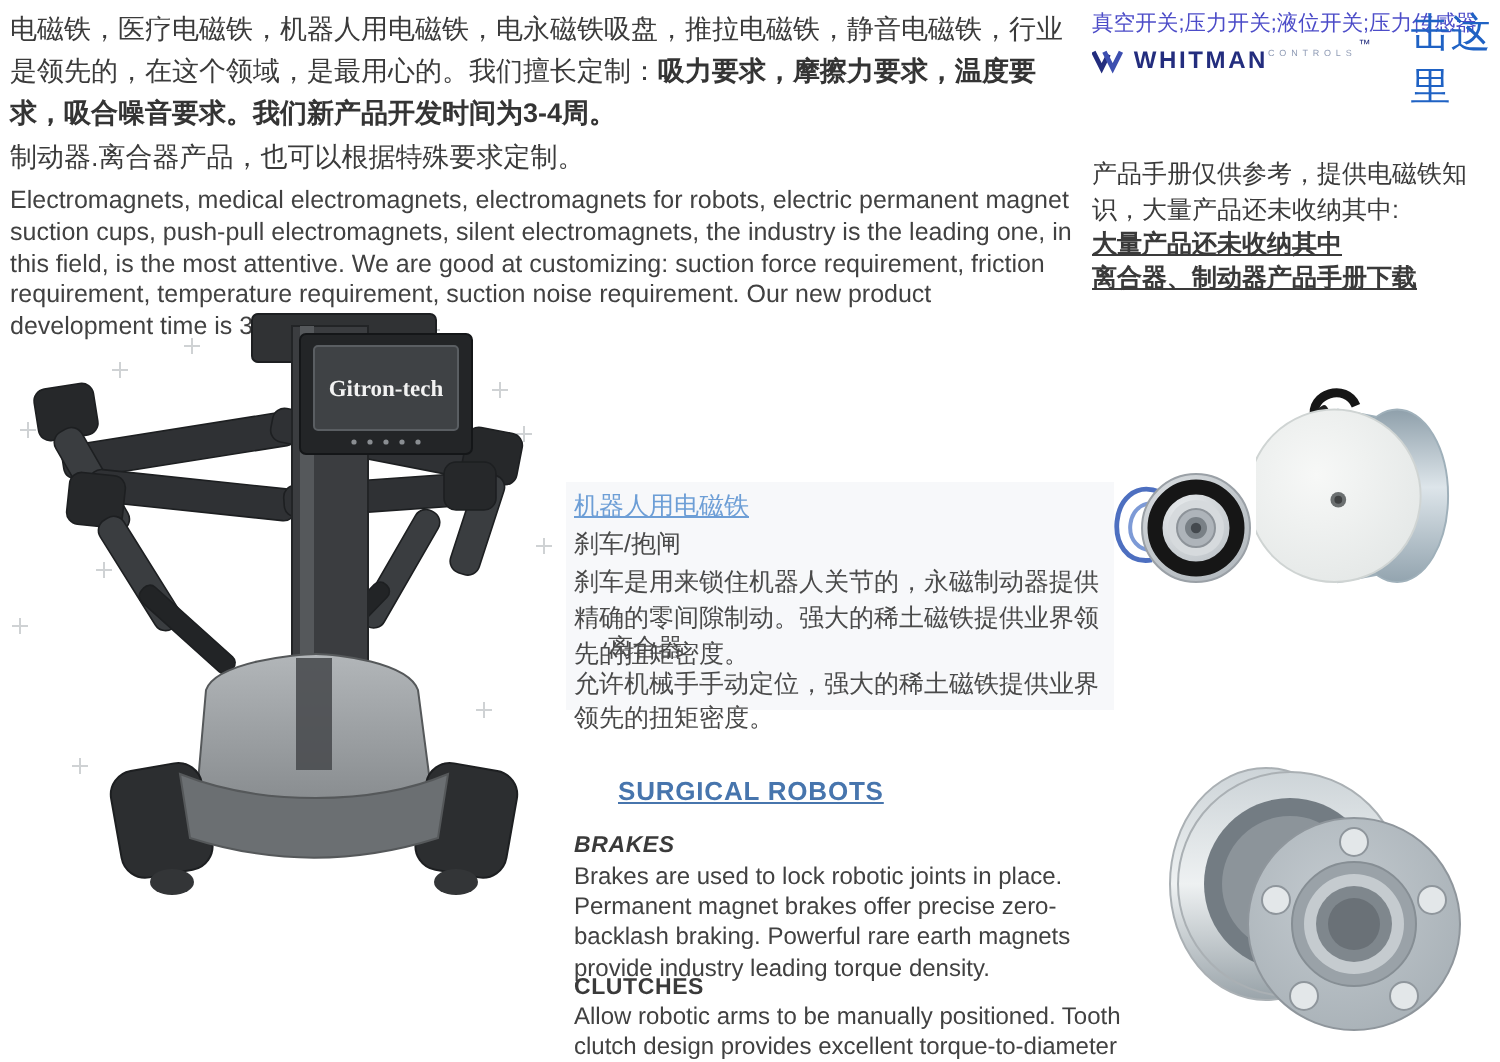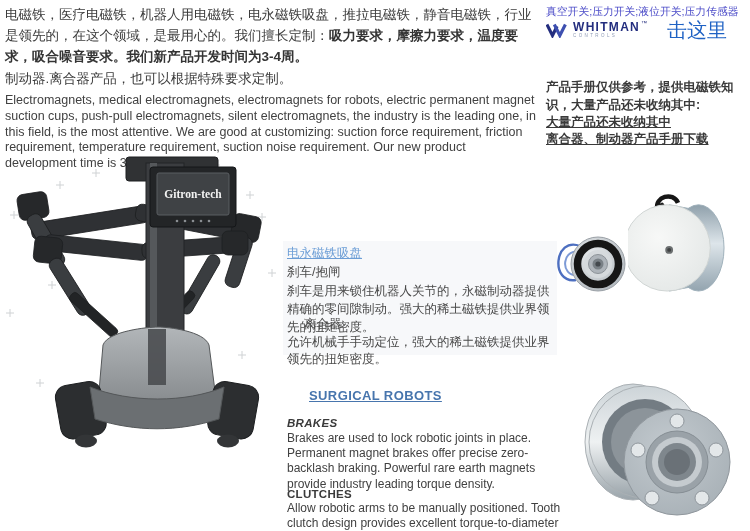--- a/index.html
+++ b/index.html
@@ -39,28 +39,28 @@
   .sub-text { position:absolute; width:280px; font-size:12px; line-height:15.2px; color:#414141; }
   .sub-text.brakes   { left:287px; top:431px; }
   .sub-text.clutches { left:287px; top:501px; }
 
   
   .switch-links { position:absolute; left:546px; top:5px; width:202px;
                   font-size:10.8px; color:#4c4cc8; cursor:pointer; white-space:nowrap; }
   .brand-row { position:absolute; left:546px; top:20px; height:20px;
                display:flex; align-items:center; cursor:pointer; }
   .brand-logo { width:24px; height:16px; margin-right:3px; }
-  .brand-texts { display:flex; flex-direction:column; line-height:1; }
+  .brand-texts { display:flex; flex-direction:row; line-height:1; }
   .brand-name { font-size:12px; font-weight:bold; letter-spacing:1.3px; color:#232d7e; }
   .brand-sub  { font-size:4.5px; letter-spacing:2.4px; color:#8f9bb5; margin-top:1px; }
   .brand-tm   { font-size:6px; color:#232d7e; align-self:flex-start; margin:0 2px 0 1px; }
   .click-here { font-size:20px; font-weight:normal; color:#1f62c4; margin-left:18px; cursor:pointer; }
 
   .manuals-note { position:absolute; left:546px; top:79px; width:204px;
-                  font-size:12.5px; font-weight:bold; line-height:17.5px; color:#3a3a3a; }
+                  font-size:12.5px; font-weight:normal; line-height:17.5px; color:#3a3a3a; }
   .manual-link { position:absolute; left:546px; font-size:12.5px; font-weight:bold;
                  color:#3a3a3a; text-decoration:underline; cursor:pointer; }
   .manual-link.m1 { top:114px; }
   .manual-link.m2 { top:131px; }
 
   .prod-small { position:absolute; left:550px; top:228px; width:86px; height:72px; }
   .prod-large { position:absolute; left:628px; top:190px; width:98px; height:108px; }
   .prod-tooth { position:absolute; left:583px; top:380px; width:152px; height:148px; }
 </style>
 </head>
@@ -147,21 +147,21 @@
             <rect x="210" y="230" width="46" height="54" rx="12" fill="#2c2e30" stroke="#1d1f21"></rect>
           </g>
         <path d="M90 234 C130 250 186 250 224 234 L219 266 C178 279 136 279 95 266 Z" fill="#6b6f72" stroke="#55585a"></path>
         <ellipse cx="86" cy="288" rx="11" ry="6.5" fill="#333537"></ellipse>
         <ellipse cx="228" cy="288" rx="11" ry="6.5" fill="#333537"></ellipse>
       </g>
     </svg>
   </div>
 
   <div class="mid-panel"></div>
-  <a class="app-title">电永磁铁吸盘</a>
+  <a class="app-title">机器人用电磁铁</a>
   <div class="brake-label">刹车/抱闸</div>
   <div class="brake-text">刹车是用来锁住机器人关节的，永磁制动器提供精确的零间隙制动。强大的稀土磁铁提供业界领先的扭矩密度。</div>
   <div class="clutch-label">离合器</div>
   <div class="clutch-text">允许机械手手动定位，强大的稀土磁铁提供业界领先的扭矩密度。</div>
 
   <a class="surgical-title">SURGICAL ROBOTS</a>
   <div class="sub-head brakes">BRAKES</div>
   <div class="sub-text brakes">Brakes are used to lock robotic joints in place.  Permanent magnet brakes offer precise zero-backlash braking.  Powerful rare earth magnets provide industry leading torque density.</div>
   <div class="sub-head clutches">CLUTCHES</div>
   <div class="sub-text clutches">Allow robotic arms to be manually positioned.  Tooth clutch design provides excellent torque-to-diameter ratio.</div>

